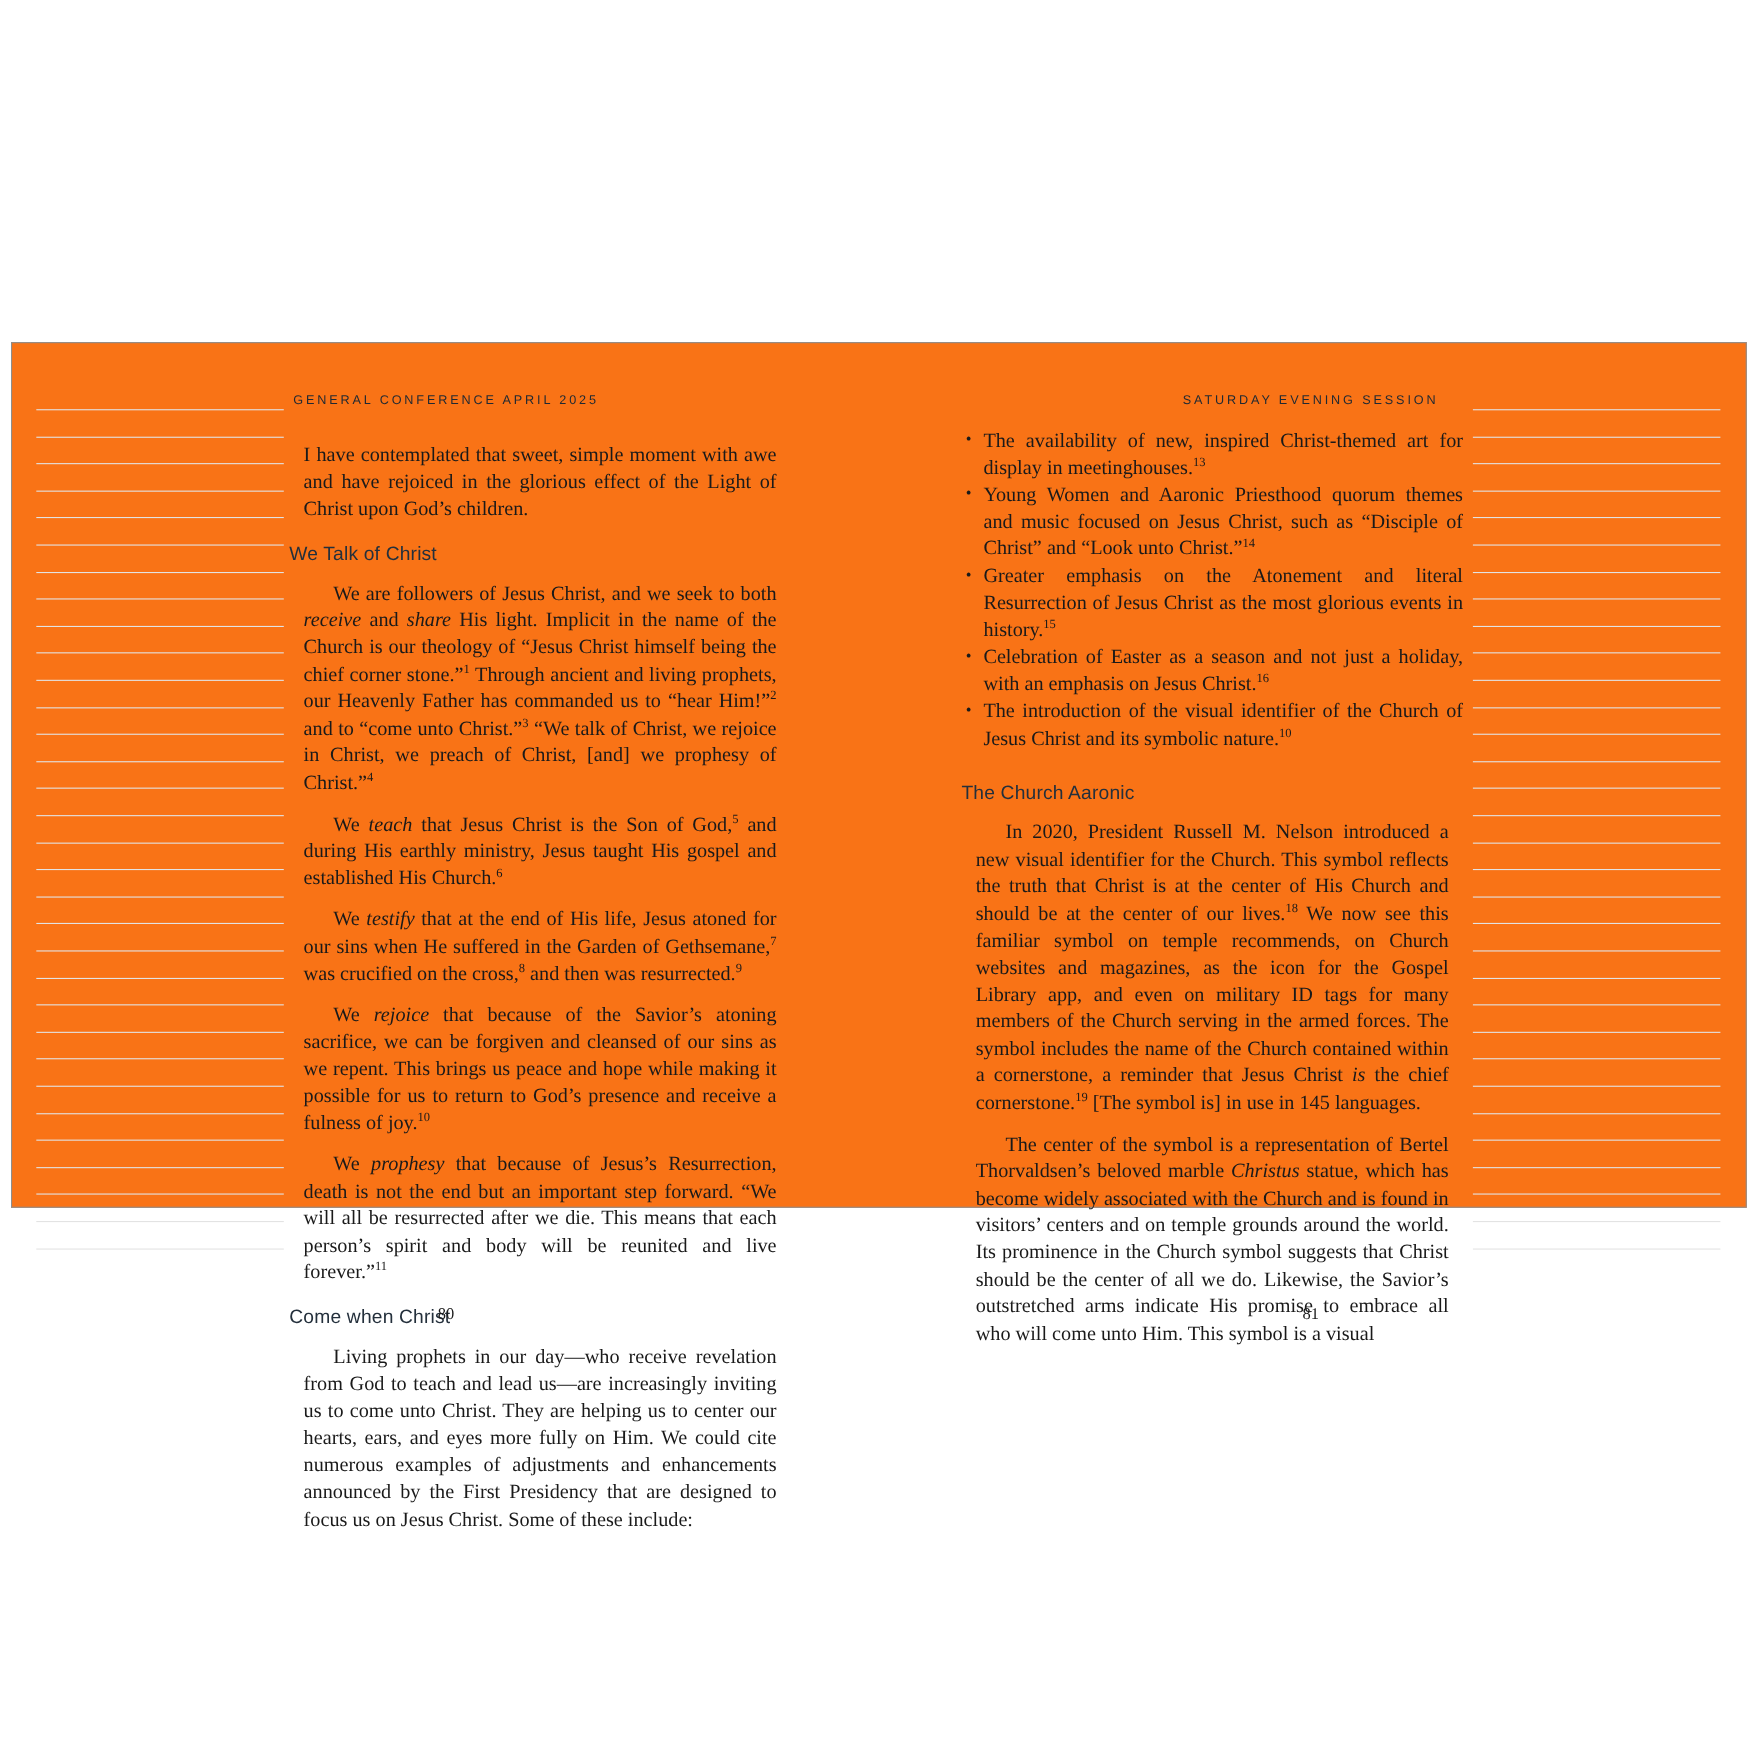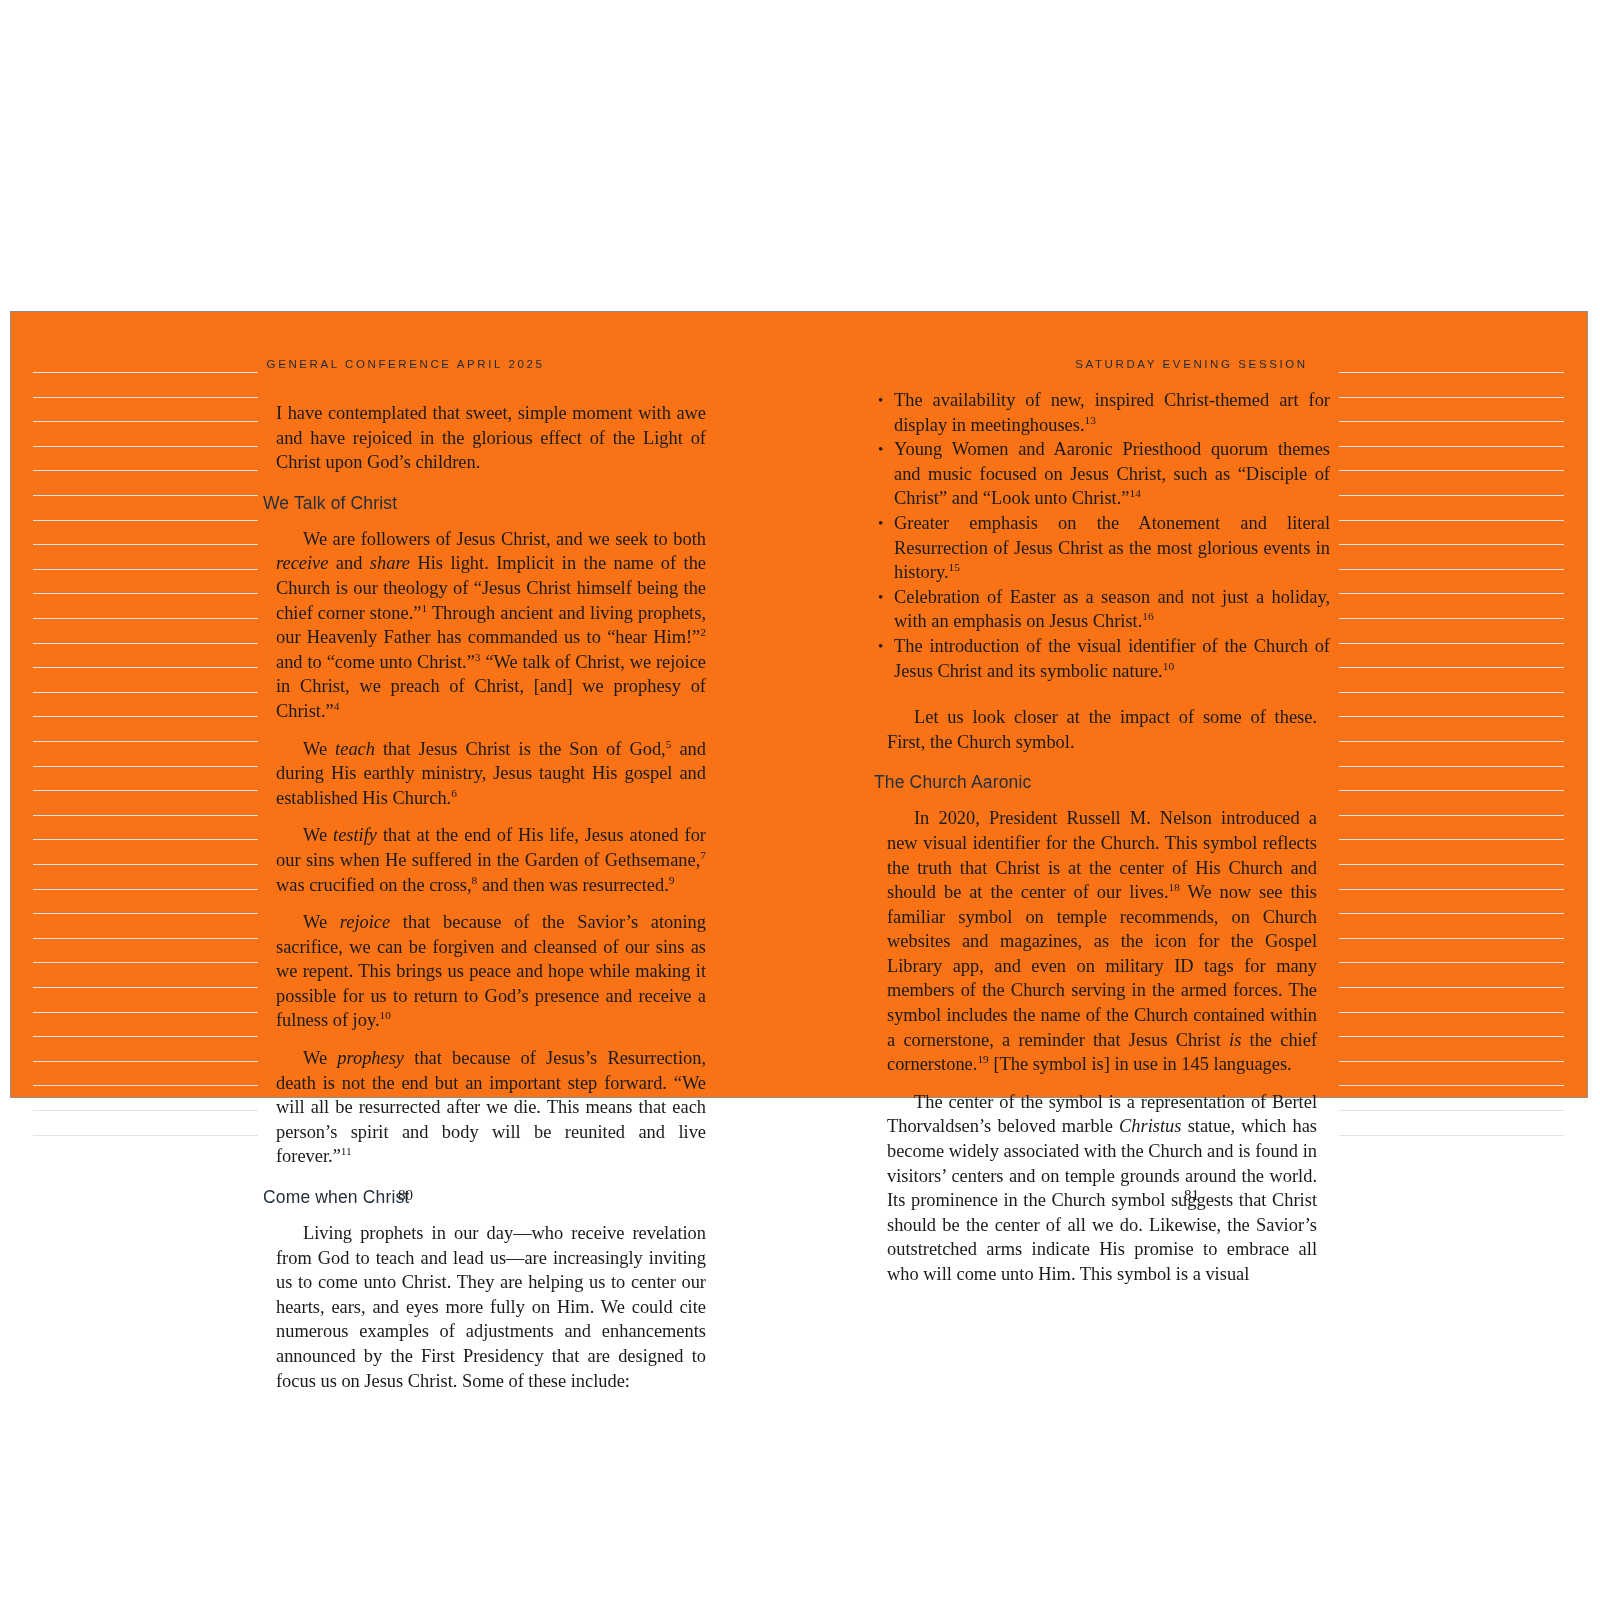--- a/index.html
+++ b/index.html
@@ -261,21 +261,20 @@
       <ul class="bullets">
         <li><span>The availability of new, inspired Christ-themed art for display in meetinghouses.</span><sup>13</sup></li>
         <li><span>Young Women and Aaronic Priesthood quorum themes and music focused on Jesus Christ, such as “Disciple of Christ” and “Look unto Christ.”</span><sup>14</sup></li>
         <li><span>Greater emphasis on the Atonement and literal Resurrection of Jesus Christ as the most glorious events in history.</span><sup>15</sup></li>
         <li><span>Celebration of Easter as a season and not just a holiday, with an emphasis on Jesus Christ.</span><sup>16</sup></li>
         <li><span>The introduction of the visual identifier of the Church of Jesus Christ and its symbolic nature.</span><sup>10</sup></li>
       </ul>
 
       <div class="spacer-sm"></div>
 
-      <p class="indent"><span>Let us look closer at the impact of some of these. First, the Church symbol.</span></p>
 
       <h3 class="subhead">The Church Aaronic</h3>
 
       <p class="indent"><span>In 2020, President Russell M. Nelson introduced a new visual identifier for the Church. This symbol reflects the truth that Christ is at the center of His Church and should be at the center of our lives.</span><sup>18</sup><span> We now see this familiar symbol on temple recommends, on Church websites and magazines, as the icon for the Gospel Library app, and even on military ID tags for many members of the Church serving in the armed forces. The symbol includes the name of the Church contained within a cornerstone, a reminder that Jesus Christ </span><em>is</em><span> the chief cornerstone.</span><sup>19</sup><span> [The symbol is] in use in 145 languages.</span></p>
 
       <p class="indent"><span>The center of the symbol is a representation of Bertel Thorvaldsen’s beloved marble </span><em>Christus</em><span> statue, which has become widely associated with the Church and is found in visitors’ centers and on temple grounds around the world. Its prominence in the Church symbol suggests that Christ should be the center of all we do. Likewise, the Savior’s outstretched arms indicate His promise to embrace all who will come unto Him. This symbol is a visual</span></p>
 
     </div>
 
     <div class="folio">81</div>

